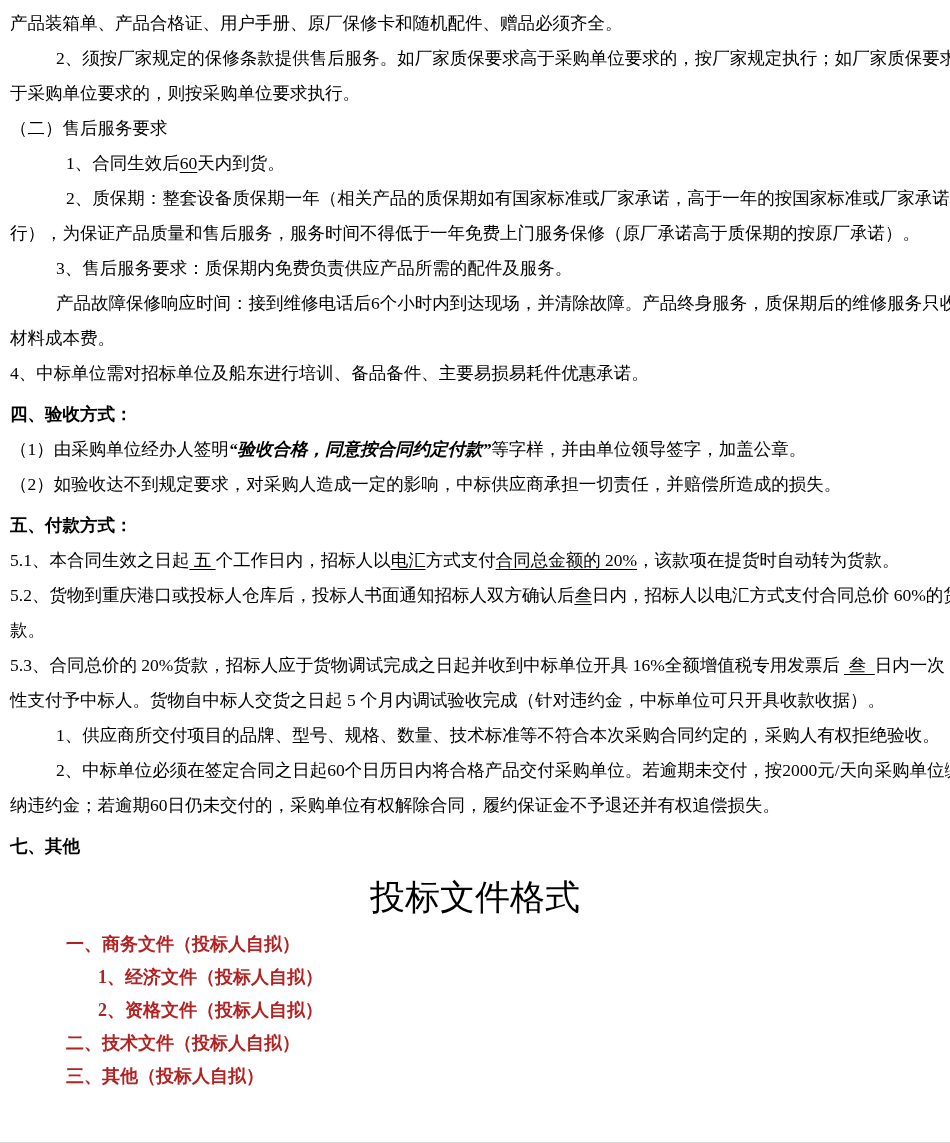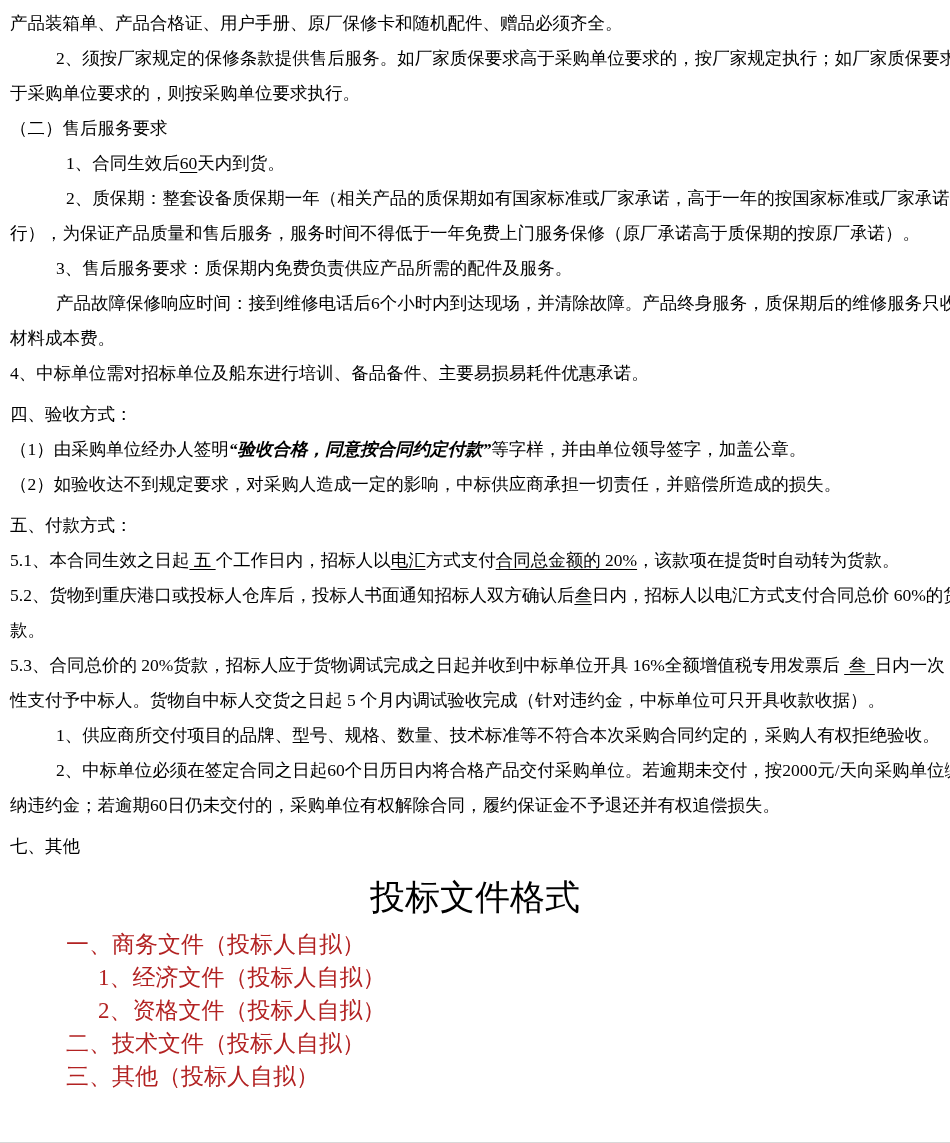--- a/index.html
+++ b/index.html
@@ -15,32 +15,32 @@
     padding:6px 10px 0 10px;
     border-bottom:1px solid #d8d8d8;
     background:#fff;
   }
   p.line{
     margin:0;
     font-size:17.5px;
     line-height:35px;
     white-space:nowrap;
   }
-  p.heading{font-weight:normal;margin-top:6px;}
+  p.heading{font-weight:bold;margin-top:6px;}
   p.title{
     font-size:35px;
     line-height:52px;
     text-align:center;
     font-weight:400;
     margin:8px 0 4px 0;
   }
   p.red{
     color:var(--red,#b22222);
-    font-weight:normal;
-    font-size:23px;
+    font-weight:bold;
+    font-size:18px;
     line-height:33px;
   }
   .lv1{padding-left:46px;}
   .lv2{padding-left:56px;}
   .lv3{padding-left:88px;}
   span.u{text-decoration:underline;text-underline-offset:3px;}
   span.b{font-weight:bold;font-style:italic;}
 </style>
 </head>
 <body>

